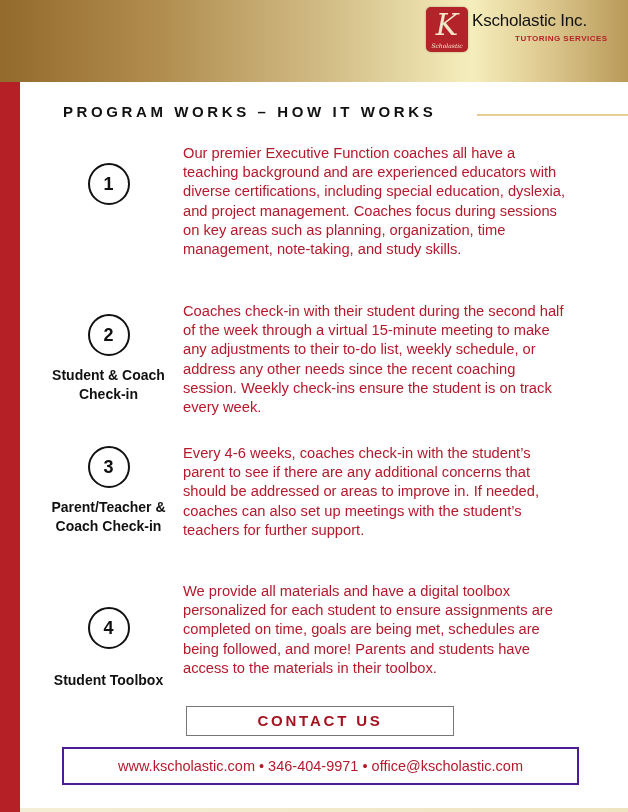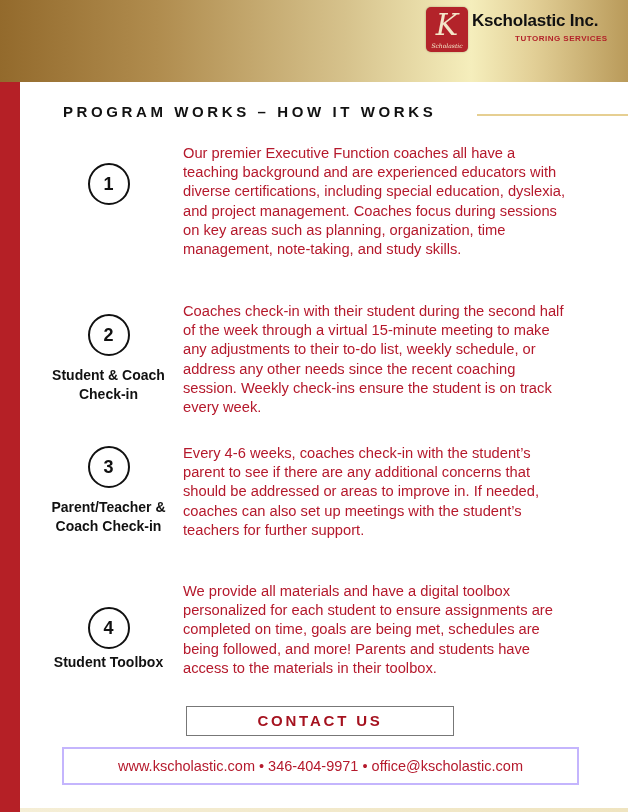--- a/index.html
+++ b/index.html
@@ -18,21 +18,21 @@
   .logo-k {
     display: block; font-family: "DejaVu Serif", serif; font-style: italic;
     font-size: 30px; line-height: 34px; padding-top: 1px;
   }
   .logo-sub {
     display: block; font-family: "DejaVu Serif", serif; font-style: italic;
     font-size: 6px; line-height: 7px;
   }
   .brand-name {
     position: absolute; left: 472px; top: 11px; font-family: "Liberation Sans", sans-serif;
-    font-weight: bold; font-size: 17px; color: #111; letter-spacing: -0.2px;
+    font-weight: normal; font-size: 17px; color: #111; letter-spacing: -0.2px;
   }
   .brand-sub {
     position: absolute; left: 495px; top: 34px; font-family: "Liberation Sans", sans-serif;
     font-weight: bold; font-size: 8px; color: #b3232a; letter-spacing: 0.5px; margin-left: 20px;
   }
   .tagline {
     position: absolute; right: 8px; top: 56px; font-family: "DejaVu Serif", serif;
     font-style: italic; font-size: 16px; color: #111; letter-spacing: 0.2px;
   }
 
@@ -65,21 +65,21 @@
   }
 
   .contact-btn {
     position: absolute; left: 186px; top: 706px; width: 268px; height: 30px;
     border: 1px solid #777; background: #fff; text-align: center;
     font-family: "Liberation Sans", sans-serif; font-weight: bold; font-size: 15px;
     letter-spacing: 2.8px; color: #a5121f; line-height: 28px; cursor: pointer;
   }
   .footer-box {
     position: absolute; left: 62px; top: 747px; width: 517px; height: 38px;
-    border: 2px solid #c4b5fd; text-align: center;
+    border: 2px solid #4c1d95; text-align: center;
     font-family: "Liberation Sans", sans-serif; font-size: 14.5px; line-height: 34px; color: #b5192c;
   }
   .footer-box span { cursor: pointer; }
 </style>
 </head>
 <body>
 
 <div class="header">
   <div class="logo-box">
     <span class="logo-k">K</span>
@@ -114,21 +114,21 @@
   <div class="step-left">
     <div class="step-circle" style="margin-top:2px;">3</div>
     <div class="step-label" style="width:128px;margin:10px auto 0;">Parent/Teacher &amp; Coach Check-in</div>
   </div>
   <div class="step-text">Every 4-6 weeks, coaches check-in with the student’s parent to see if there are any additional concerns that should be addressed or areas to improve in. If needed, coaches can also set up meetings with the student’s teachers for further support.</div>
 </div>
 
 <div class="step" style="top:582px;">
   <div class="step-left">
     <div class="step-circle" style="margin-top:25px;">4</div>
-    <div class="step-label" style="width:145px;margin:4px auto 0;">Student Toolbox</div>
+    <div class="step-label" style="width:145px;margin:22px auto 0;">Student Toolbox</div>
   </div>
   <div class="step-text">We provide all materials and have a digital toolbox personalized for each student to ensure assignments are completed on time, goals are being met, schedules are being followed, and more! Parents and students have access to the materials in their toolbox.</div>
 </div>
 
 <div class="contact-btn">CONTACT US</div>
 
 <div class="footer-box">
   <span>www.kscholastic.com</span><span> • </span><span>346-404-9971</span><span> • </span><span>office@kscholastic.com</span>
 </div>
 

